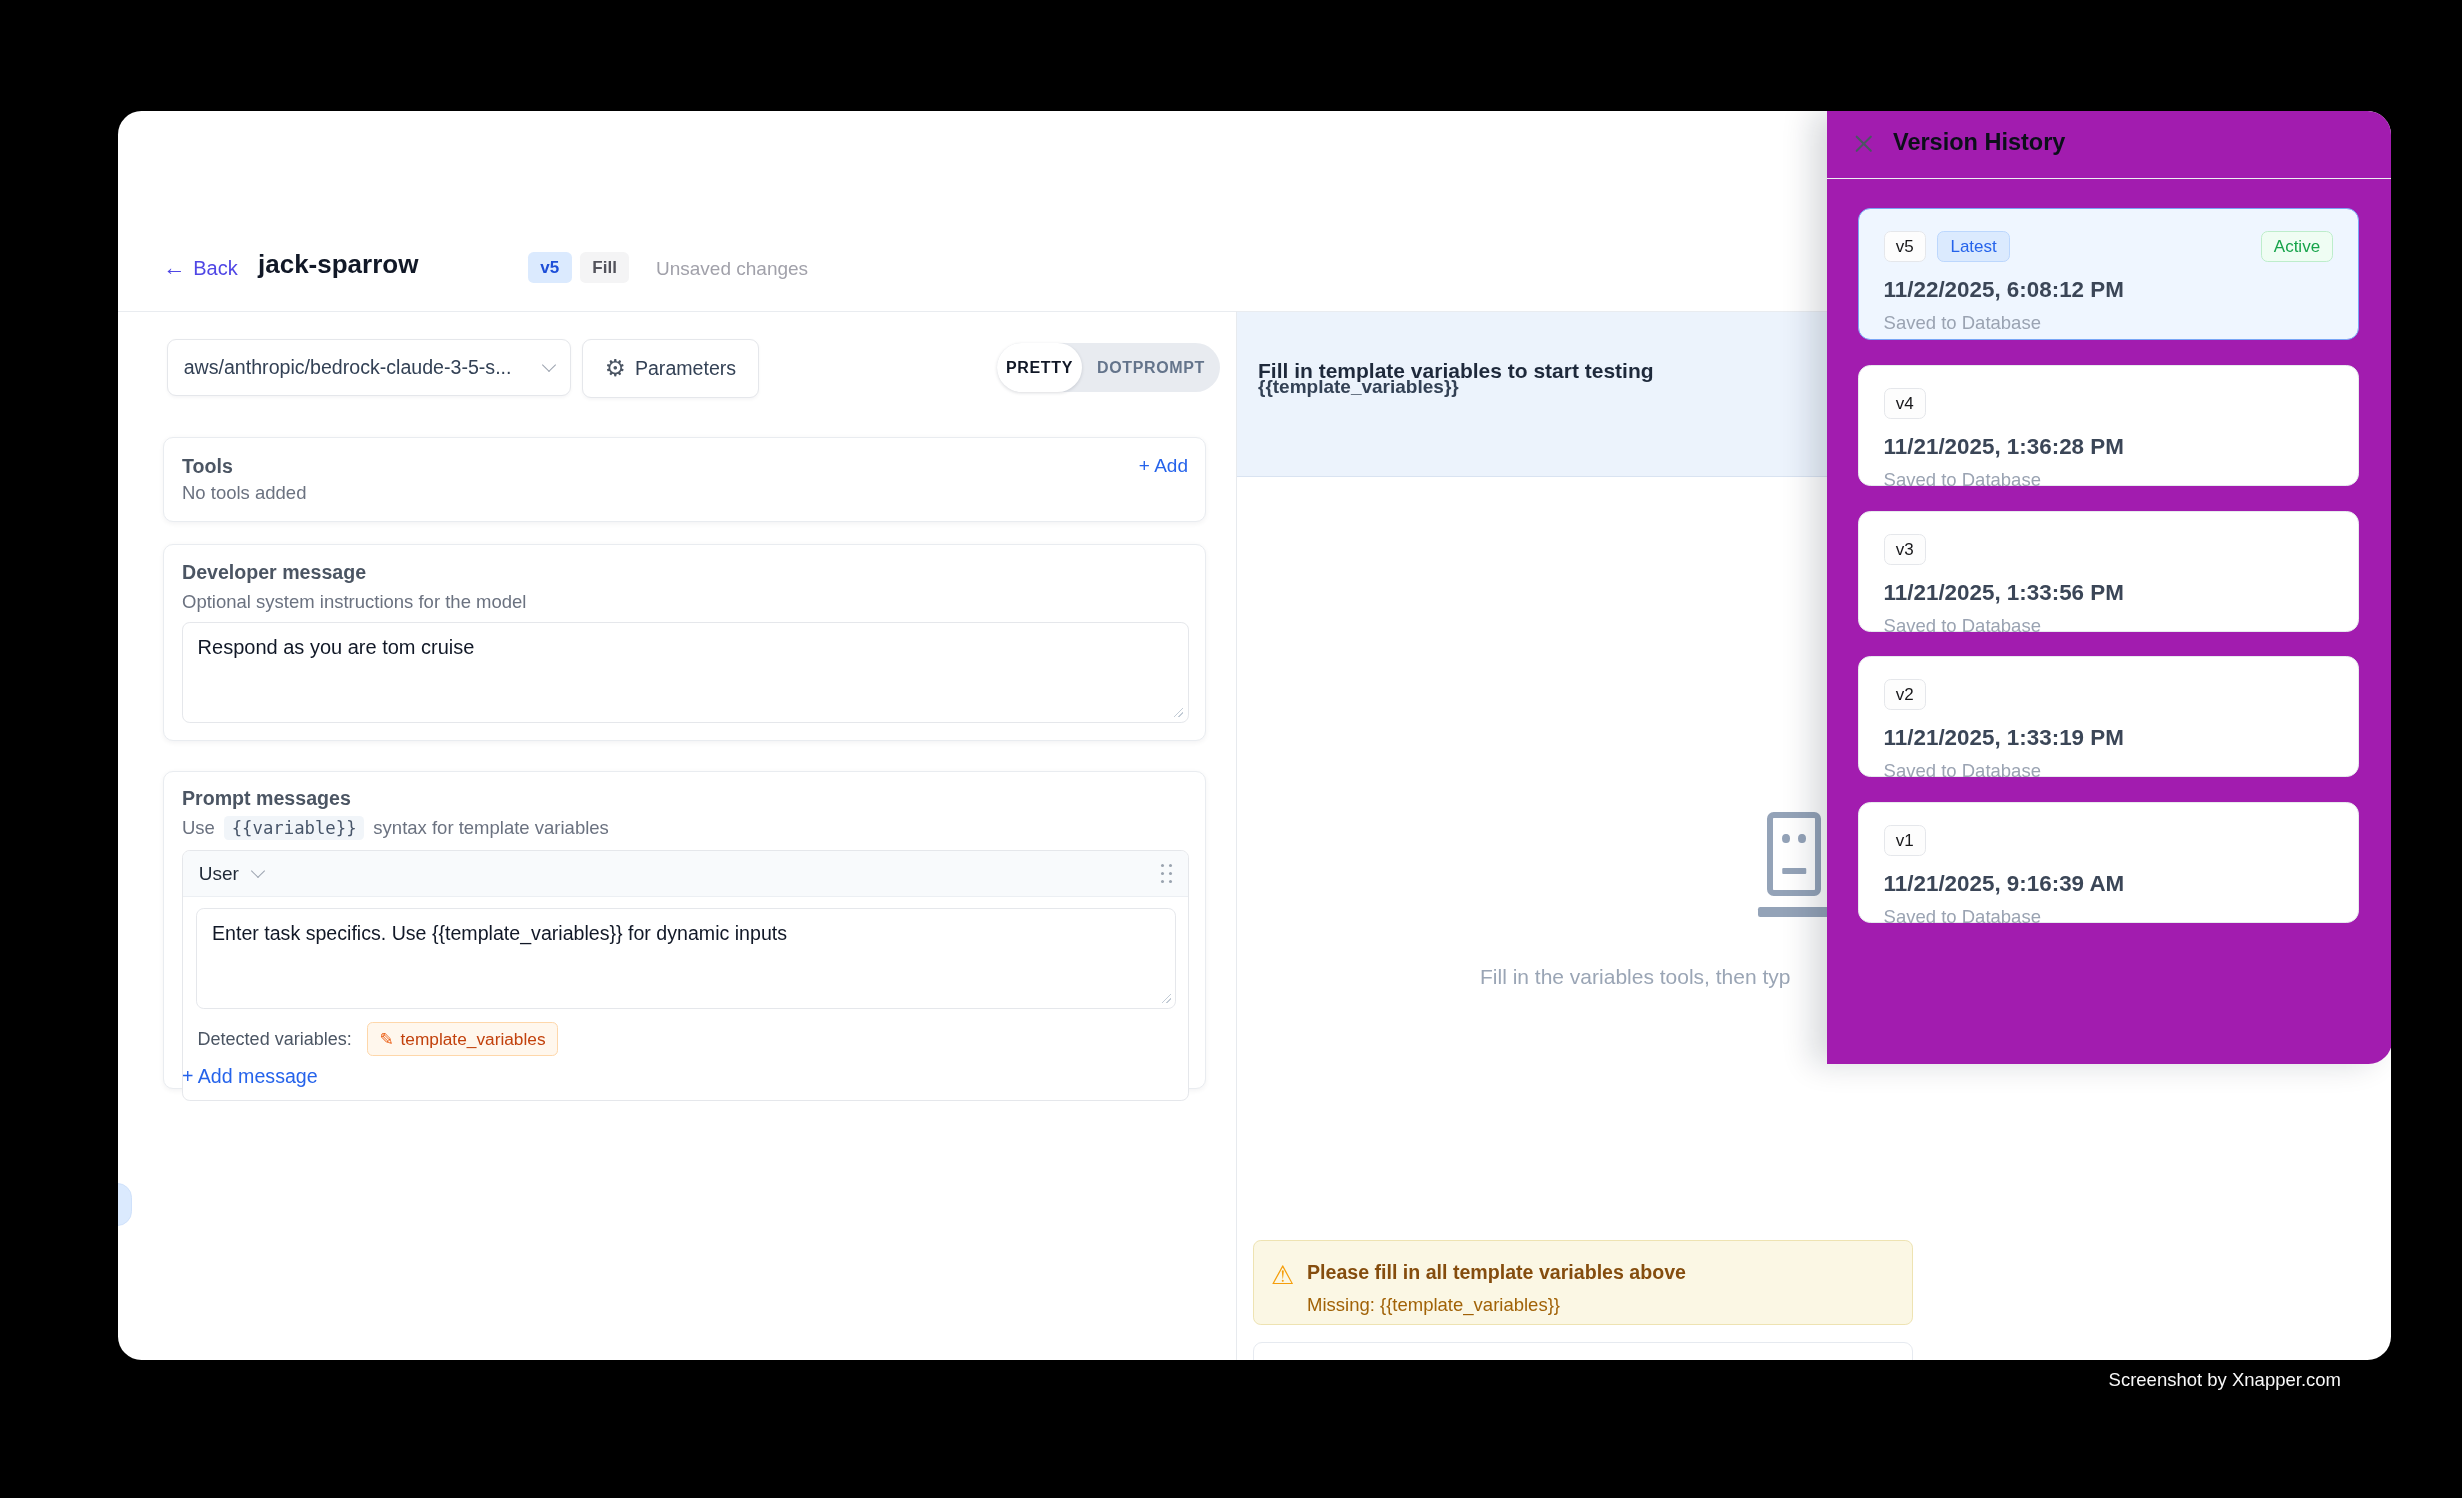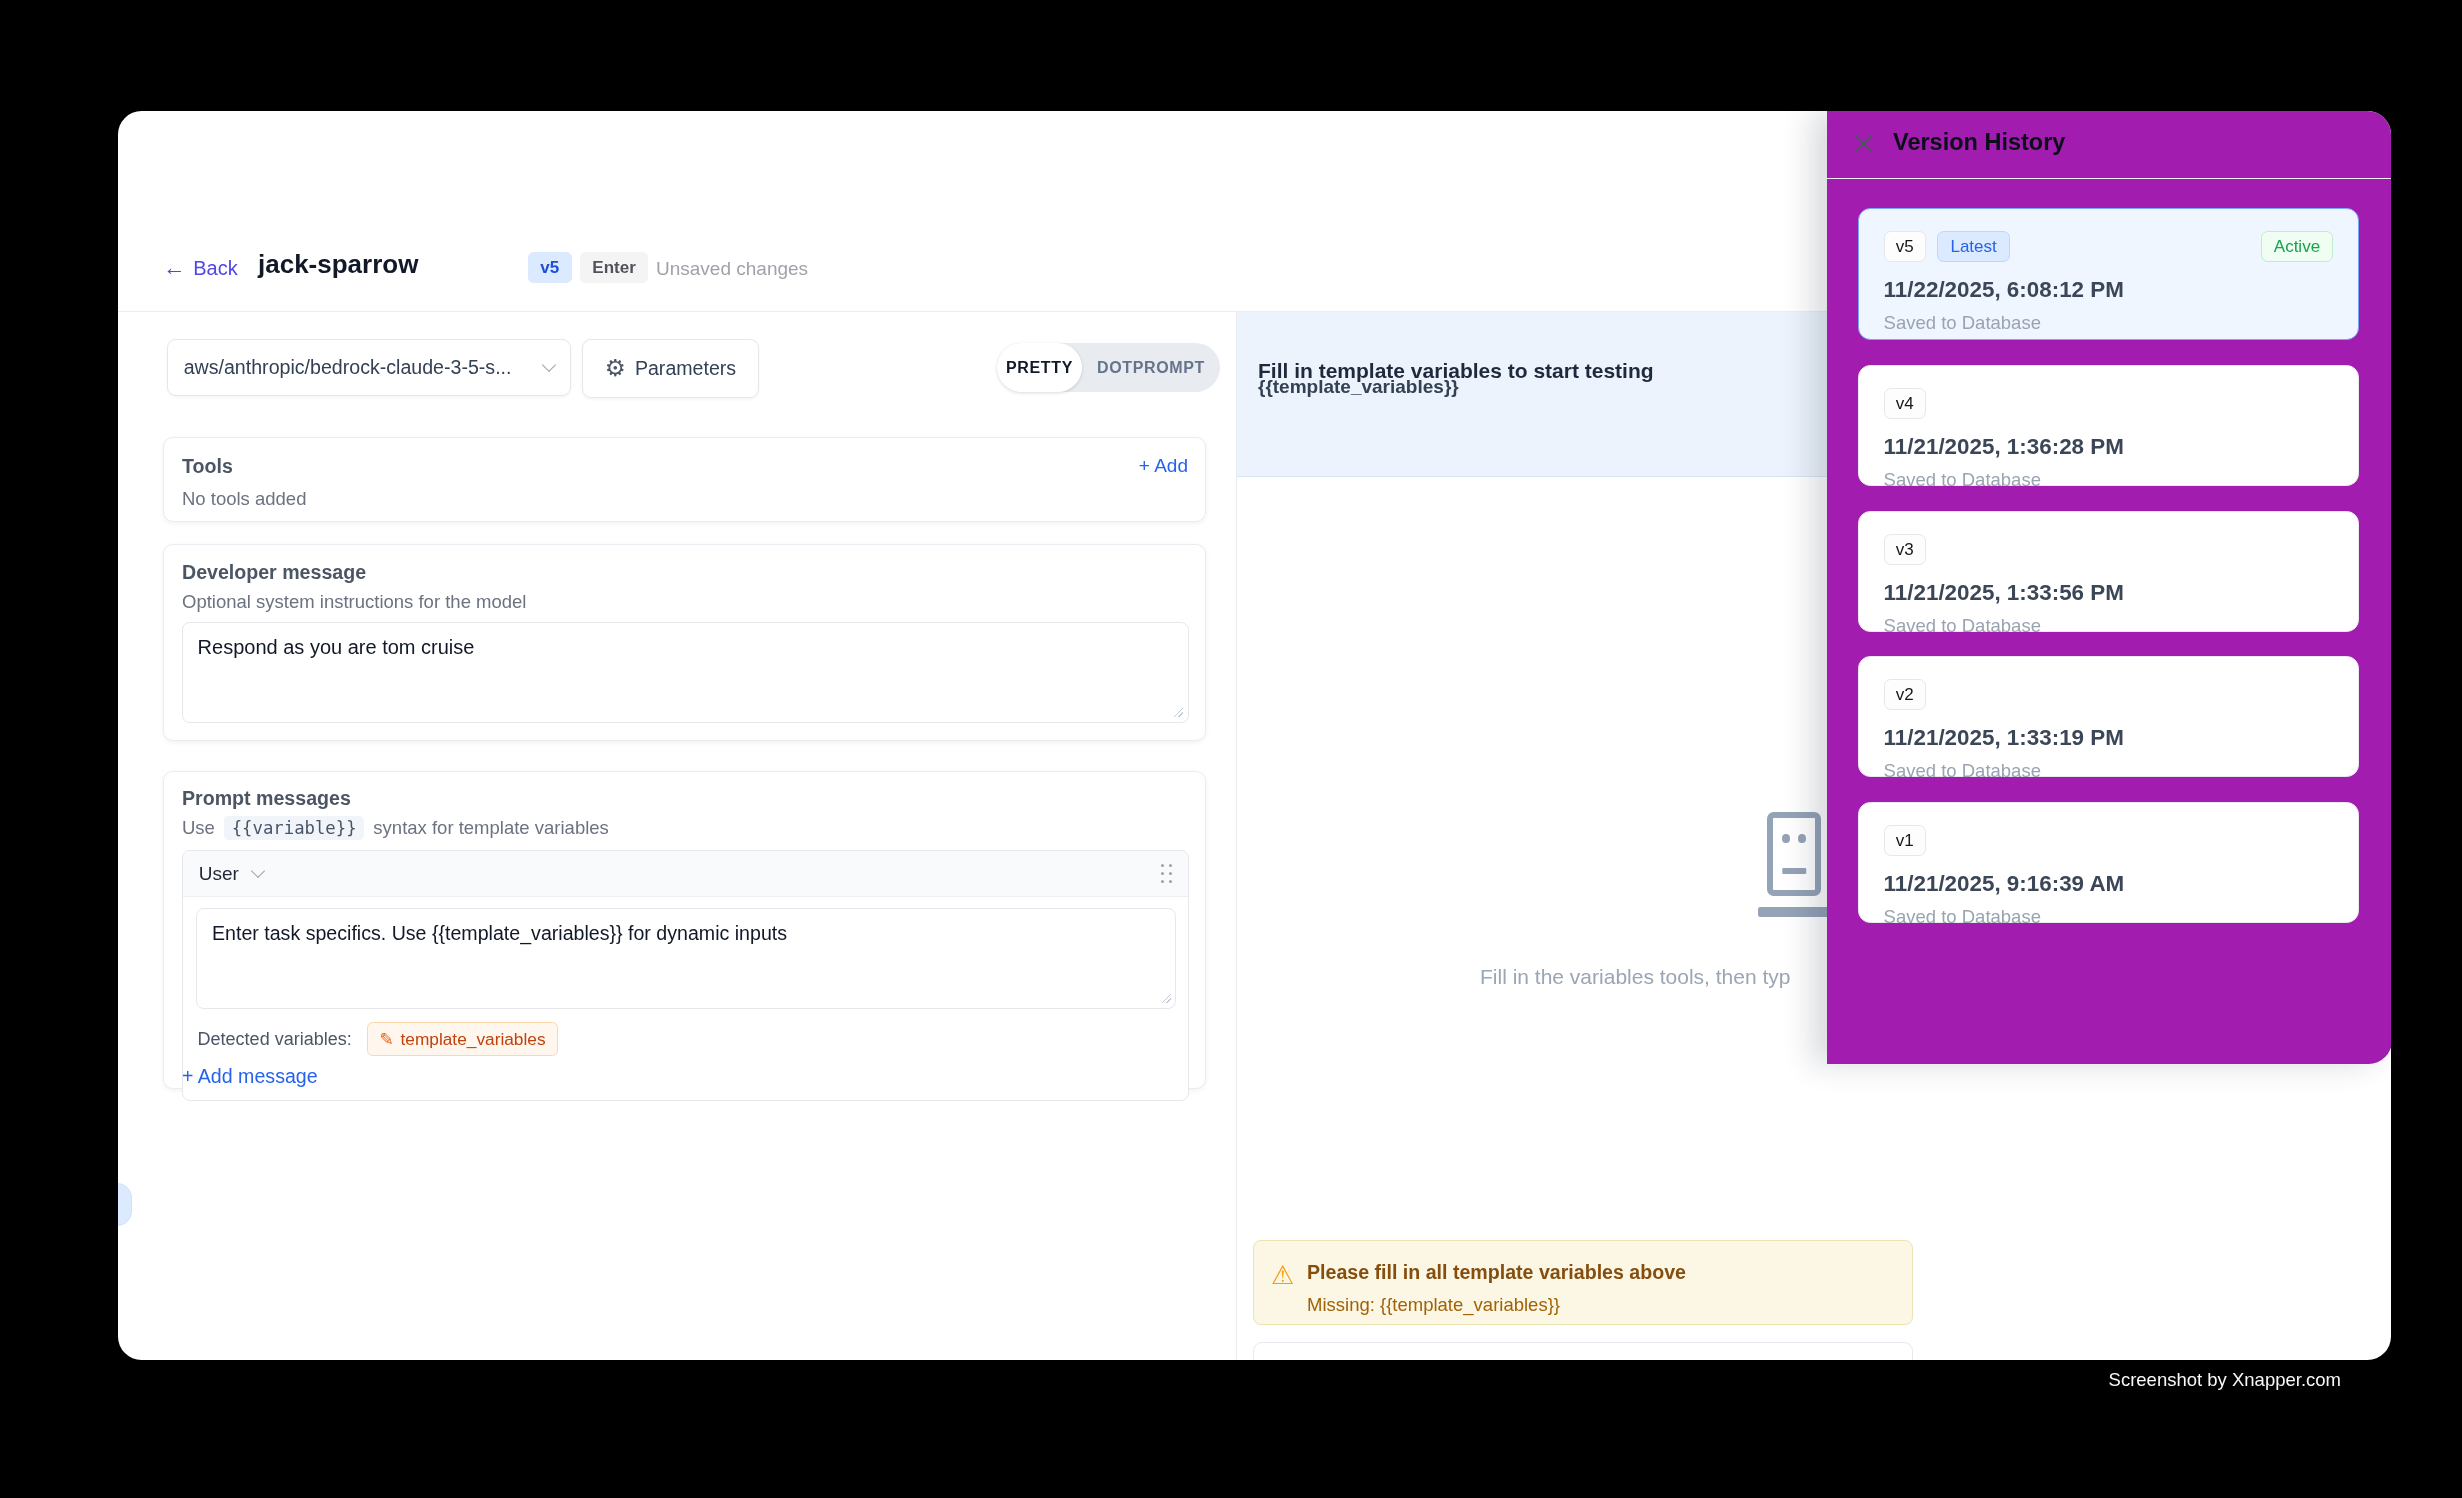--- a/index.html
+++ b/index.html
@@ -139,42 +139,42 @@
 <body>
 
 <div class="window">
 
   <div class="abs back">
     <span class="arrow">←</span>
     <span>Back</span>
   </div>
   <div class="abs doc-title">jack-sparrow</div>
   <div class="abs badge badge-version">v5</div>
-  <div class="abs badge badge-draft">Enter</div>
+  <div class="abs badge badge-draft">Fill</div>
   <div class="abs unsaved">Unsaved changes</div>
   <div class="abs header-divider"></div>
   <div class="abs col-divider"></div>
 
   <div class="abs select-box">
     <span class="val">aws/anthropic/bedrock-claude-3-5-s...</span>
     <span class="chev"></span>
   </div>
   <div class="abs btn-params">
     <span class="gear">⚙</span>
     <span>Parameters</span>
   </div>
   <div class="abs toggle">
     <div class="seg on">PRETTY</div>
     <div class="seg off">DOTPROMPT</div>
   </div>
 
   <div class="abs card tools-card">
     <div class="abs card-title" style="left:18px;top:17px;">Tools</div>
     <div class="abs link-blue" style="right:17px;top:17px;">+ Add</div>
-    <div class="abs card-sub" style="left:18px;top:50px;">No tools added</div>
+    <div class="abs card-sub" style="left:18px;top:44px;">No tools added</div>
   </div>
 
   <div class="abs card dev-card">
     <div class="abs card-title" style="left:18px;top:15.7px;">Developer message</div>
     <div class="abs card-sub" style="left:18px;top:46px;">Optional system instructions for the model</div>
     <div class="abs" style="left:18px;top:77px;width:1007px;height:101px;">
       <textarea class="txtarea" style="">Respond as you are tom cruise</textarea>
       <span class="rsz"></span>
     </div>
   </div>

